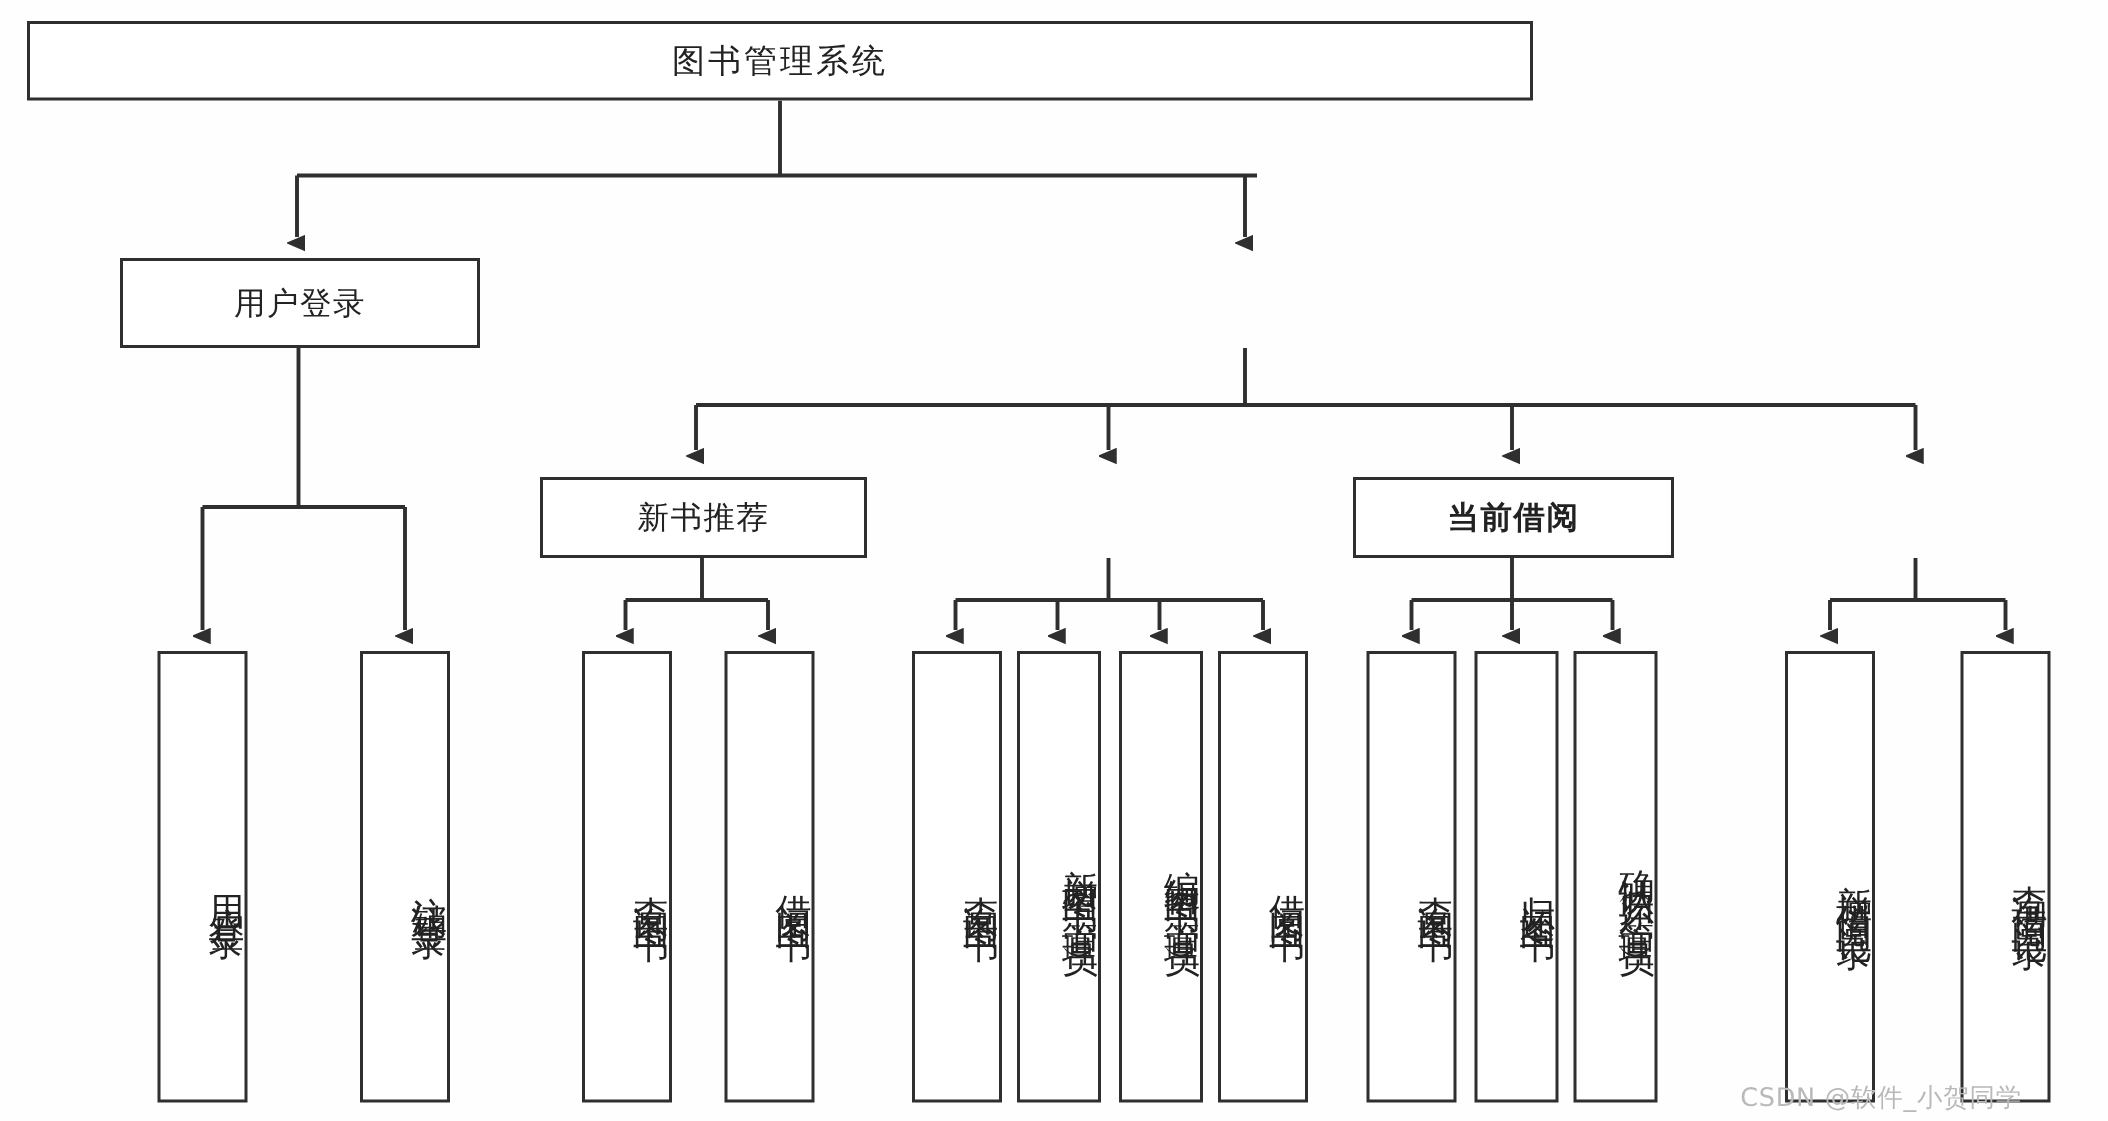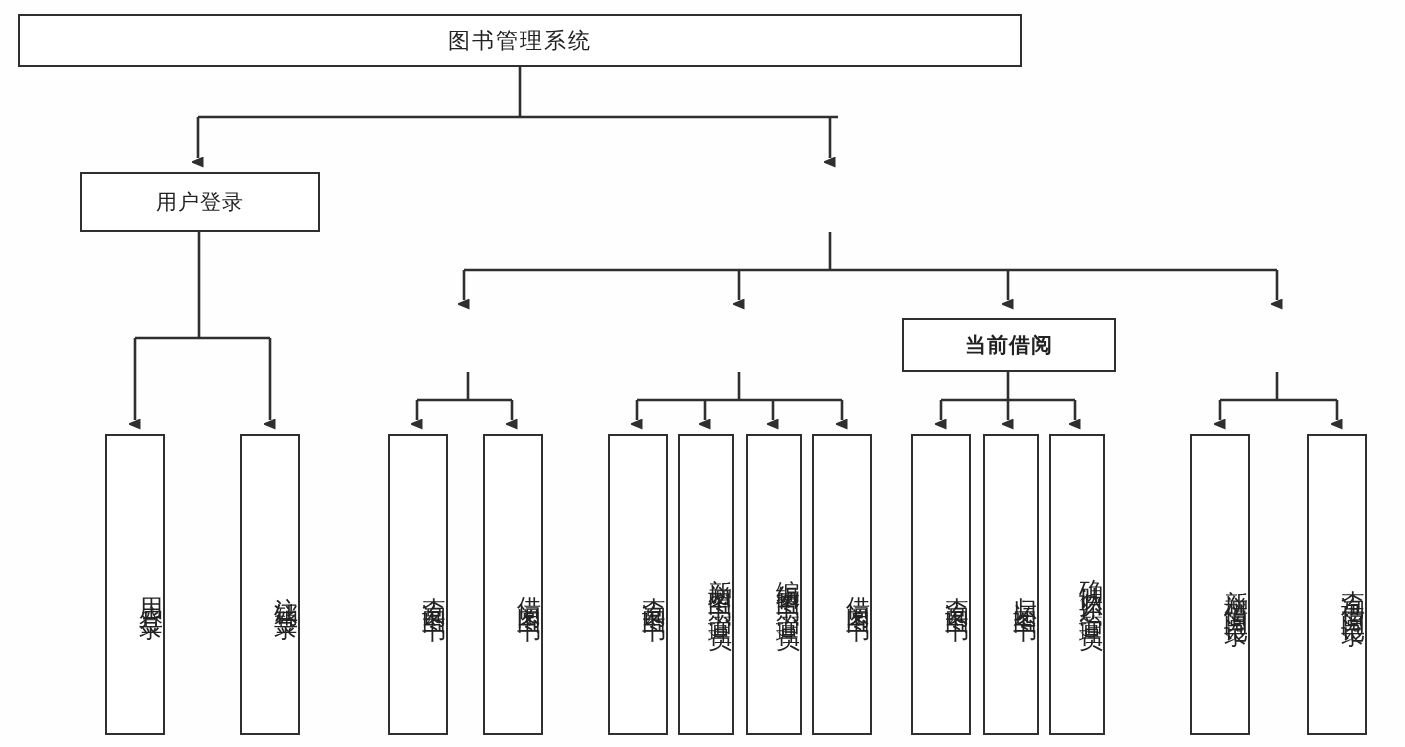--- a/index.html
+++ b/index.html
@@ -103,20 +103,23 @@
   </svg>
 
   <div class="node root horiz" style="left:18px;top:14px;width:1004px;height:53px;">
     <span>图书管理系统</span>
   </div>
 
   <div class="node horiz" style="left:80px;top:172px;width:240px;height:60px;">
     <span>用户登录</span>
   </div>
 
+  <div class="node horiz" style="left:360px;top:318px;width:218px;height:54px;">
+    <span>新书推荐</span>
+  </div>
   <div class="node horiz" style="left:902px;top:318px;width:214px;height:54px;font-weight:bold;">
     <span>当前借阅</span>
   </div>
 
   <div class="node vert" style="left:105px;top:434px;width:60px;height:301px;">
     <span class="vtext">用户登录</span>
   </div>
   <div class="node vert" style="left:240px;top:434px;width:60px;height:301px;">
     <span class="vtext">注销登录</span>
   </div>
@@ -151,13 +154,14 @@
     <span class="vtext">确认归还（管理员）</span>
   </div>
 
   <div class="node vert" style="left:1190px;top:434px;width:60px;height:301px;">
     <span class="vtext">新增借阅记录</span>
   </div>
   <div class="node vert" style="left:1307px;top:434px;width:60px;height:301px;">
     <span class="vtext">查询借阅记录</span>
   </div>
 
+  <div class="watermark">CSDN @软件_小贺同学</div>
 </div>
 
 </body></html>

